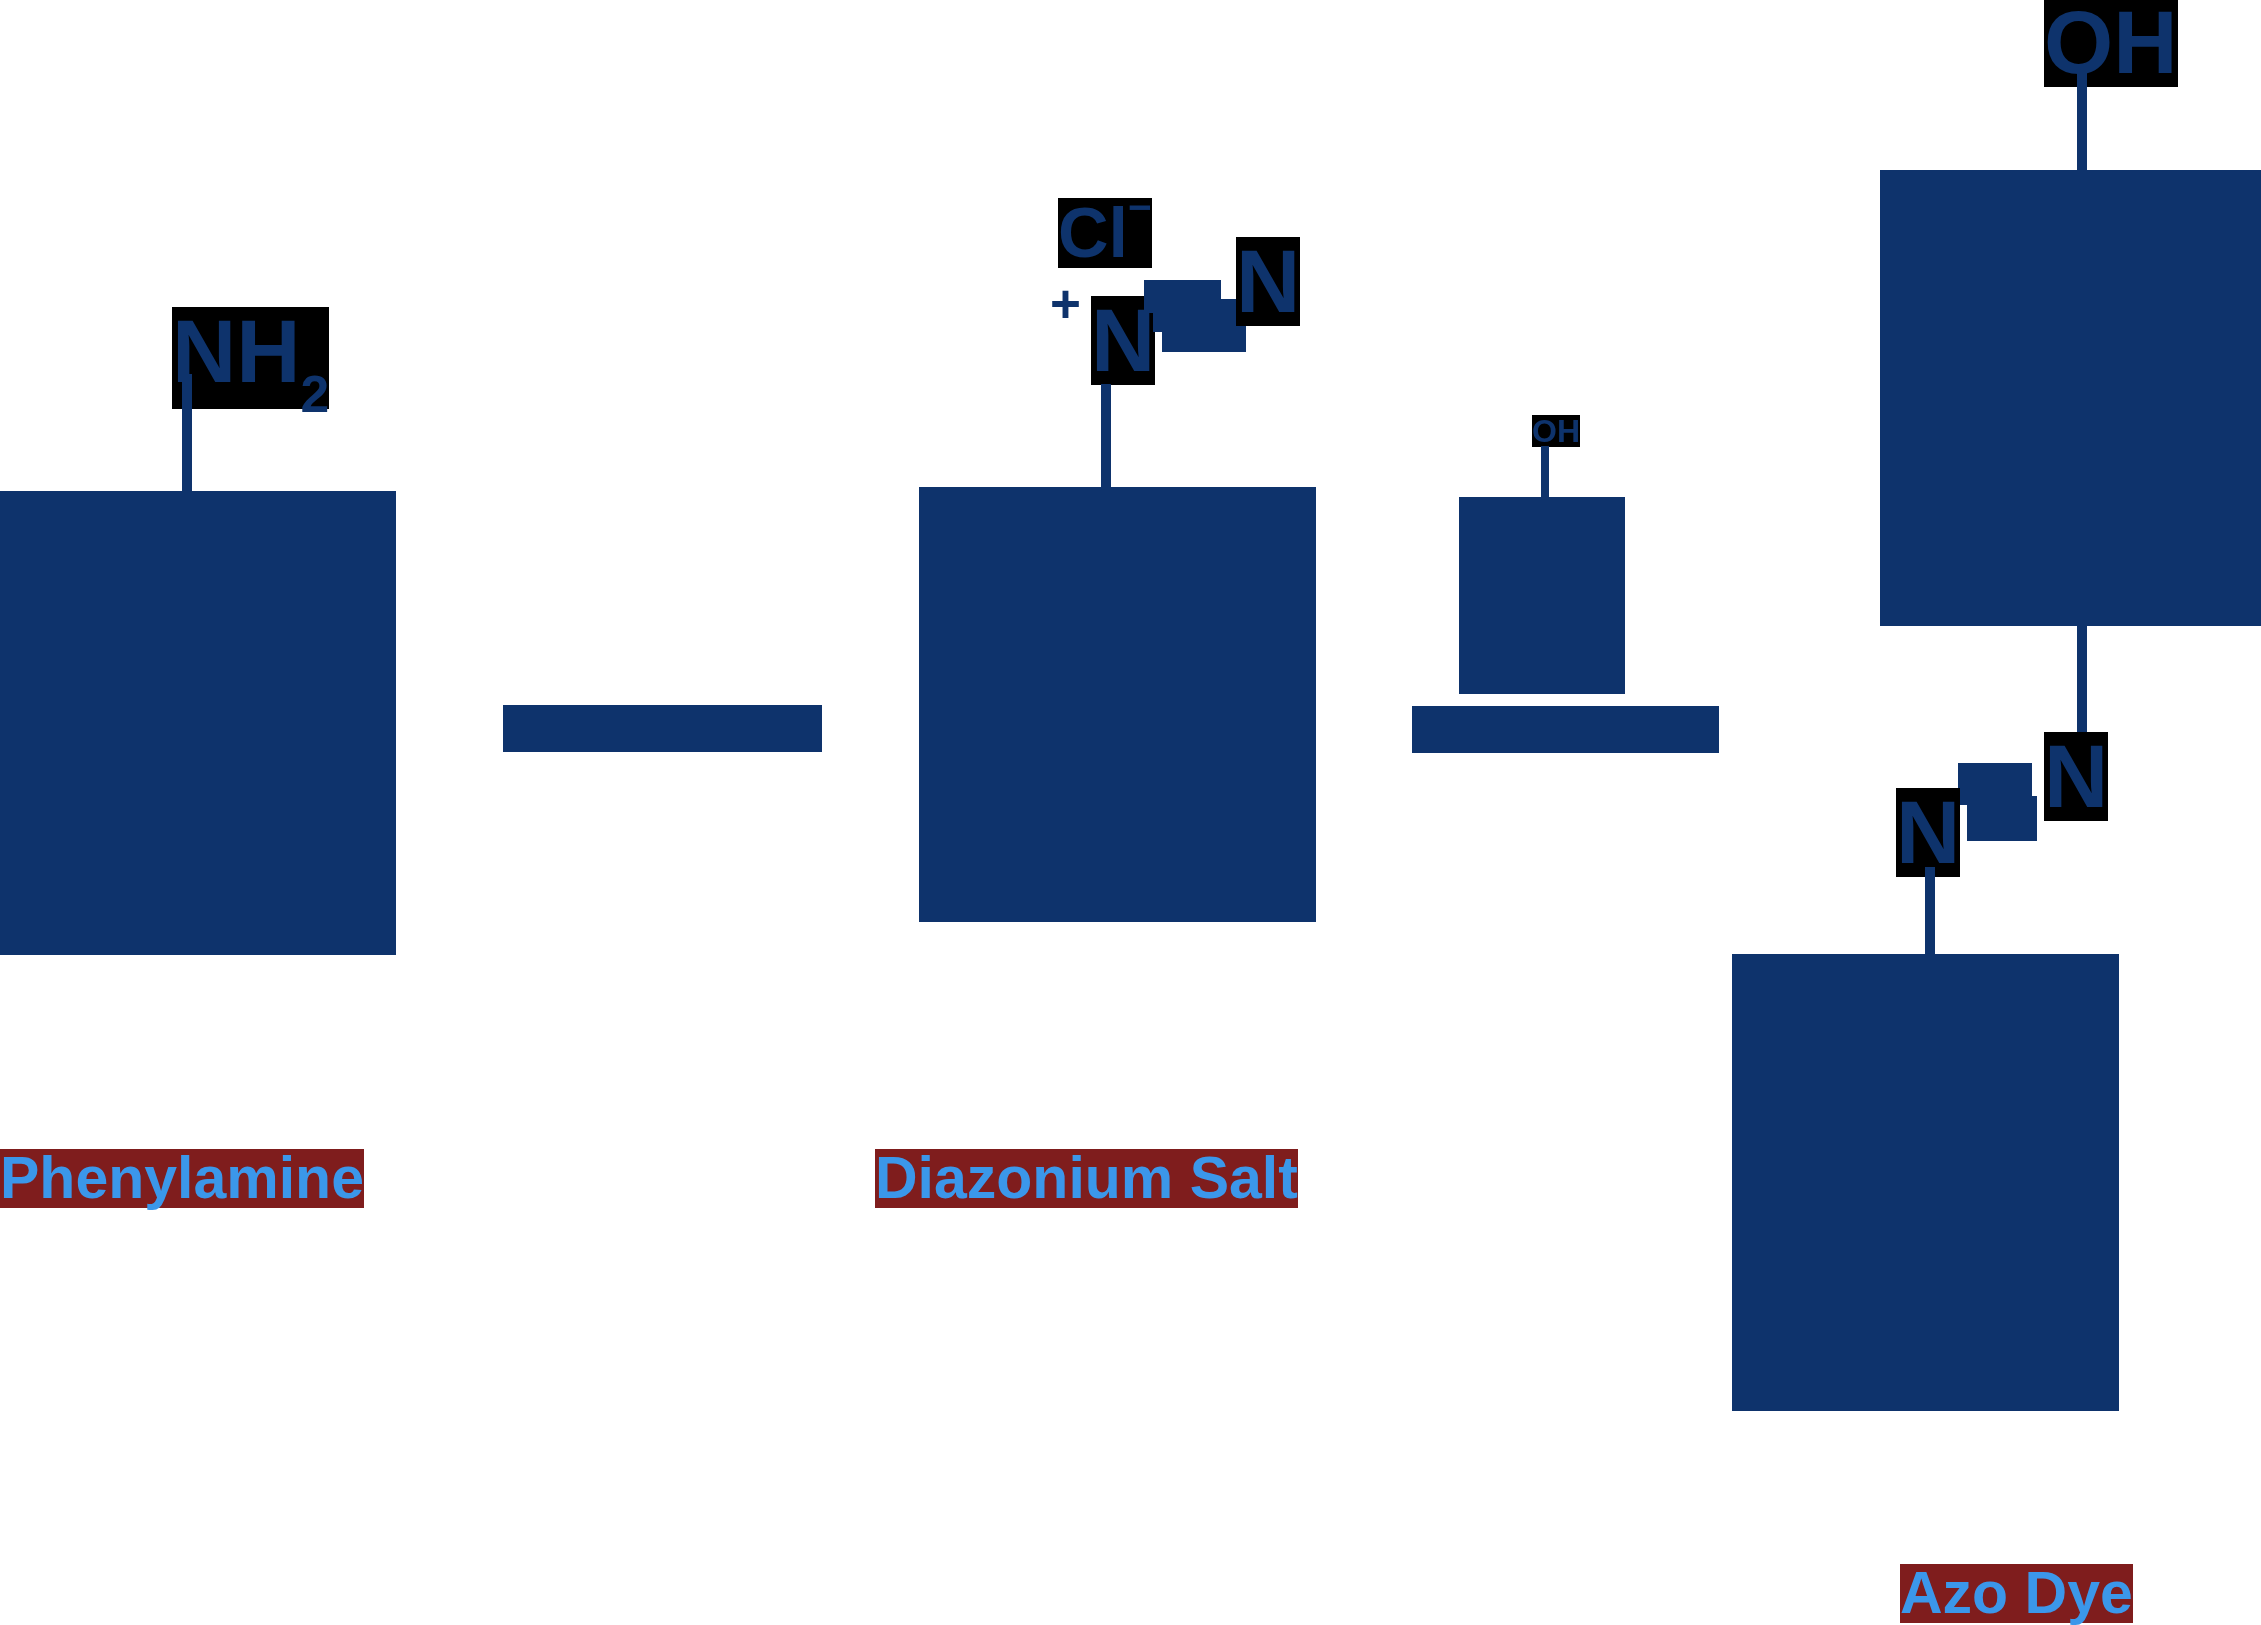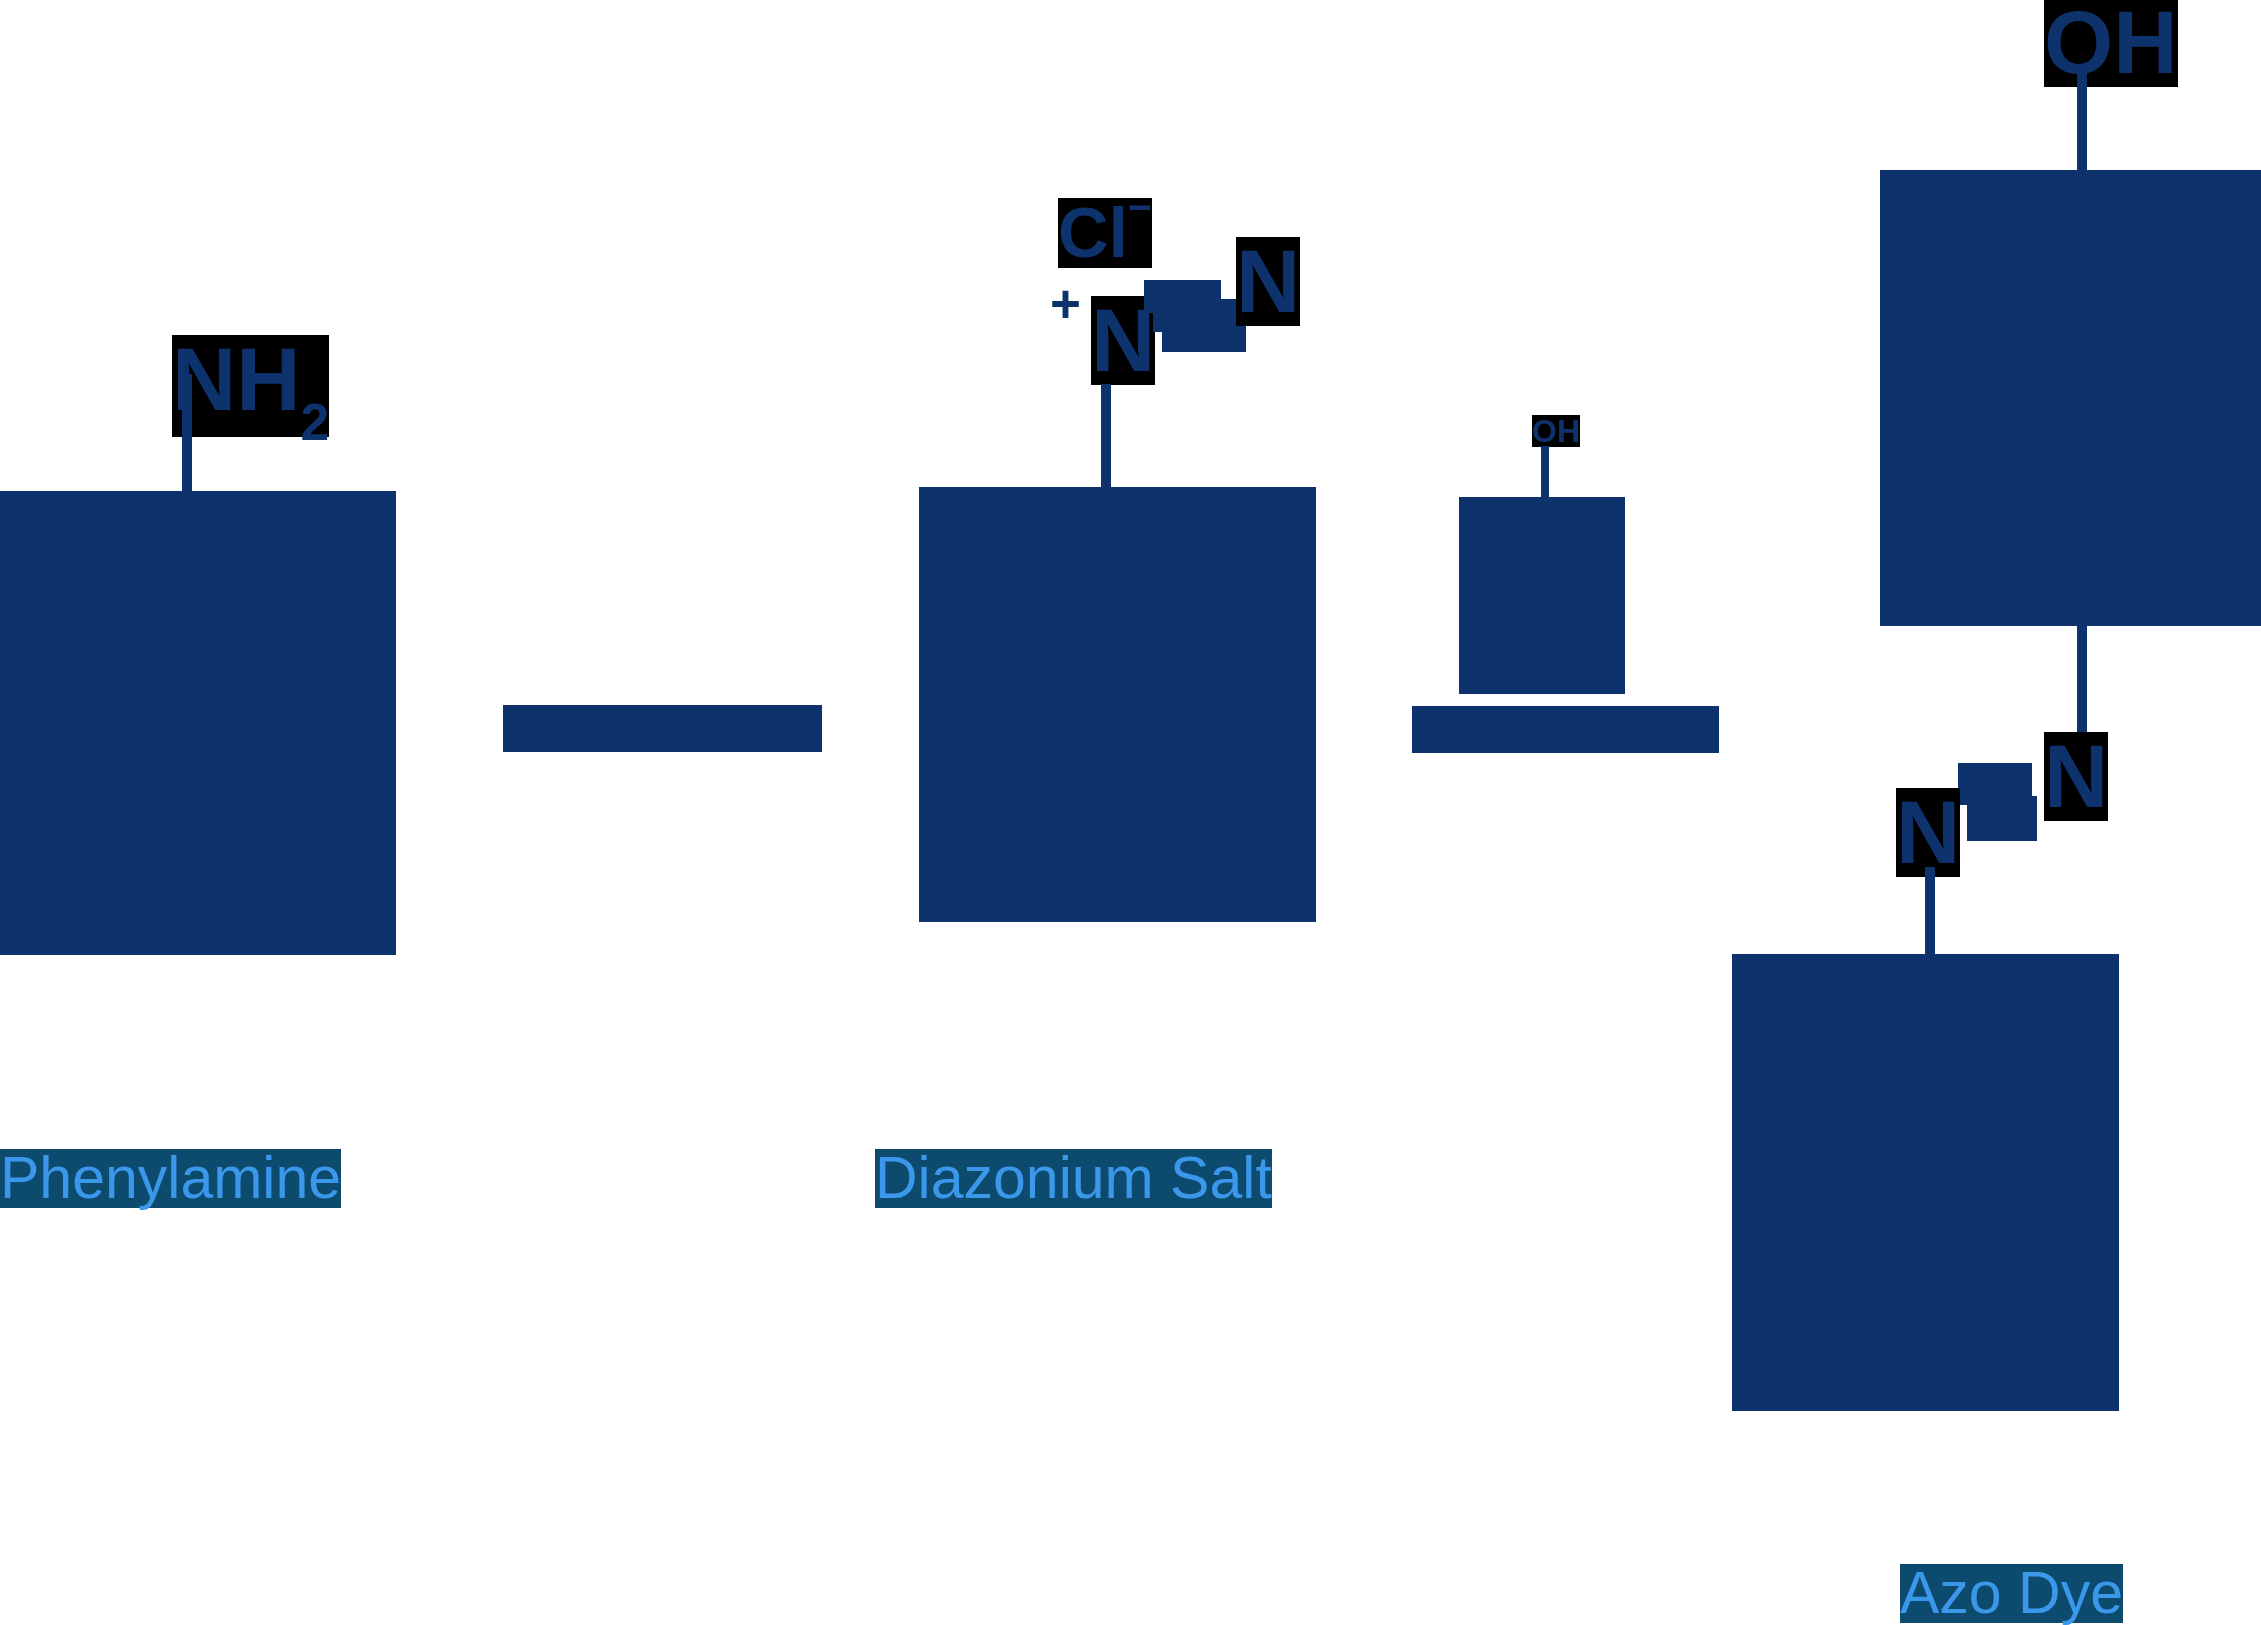--- a/index.html
+++ b/index.html
@@ -52,38 +52,38 @@
   .charge {
     position: absolute;
     color: #0e336c;
     font-weight: bold;
     line-height: 1;
     white-space: nowrap;
   }
   .caption {
     position: absolute;
     color: #3b97ea;
-    font-weight: normal;
+    font-weight: bold;
     line-height: 1;
     white-space: nowrap;
-    background: #0c4a6e;
+    background: #7f1d1d;
   }
   .tripleblob, .doubleblob {
     position: absolute;
     background: #0e336c;
   }
 </style>
 </head>
 <body>
 
 <div id="canvas">
 
   <div>
 
-    <div class="atom" style="left:172px; top:307px; font-size:89px;margin-top:28px;"><span>NH</span><span class="sub">2</span></div>
+    <div class="atom" style="left:172px; top:307px; font-size:89px;"><span>NH</span><span class="sub">2</span></div>
 
     <div class="bond" style="left:182px; top:374px; width:9.6px; height:119px;"></div>
 
     <div class="ring" style="left:0px; top:491px; width:396px; height:464px;"></div>
 
     <div class="caption" style="left:0px; top:1149px; font-size:59px;">Phenylamine</div>
   </div>
 
   <div class="arrow" style="left:503px; top:705px; width:319px; height:47px;"></div>
 

